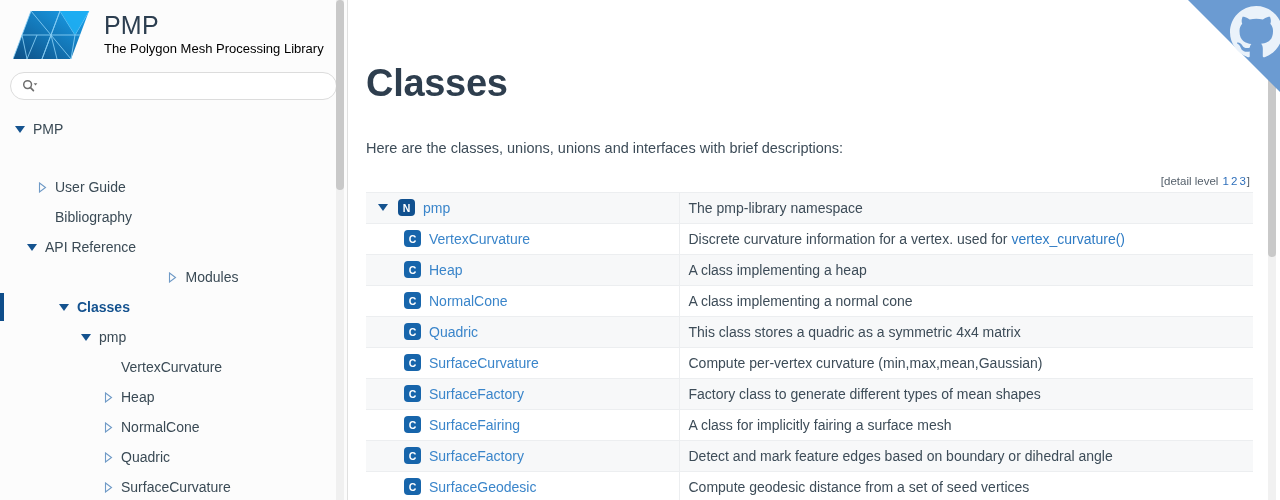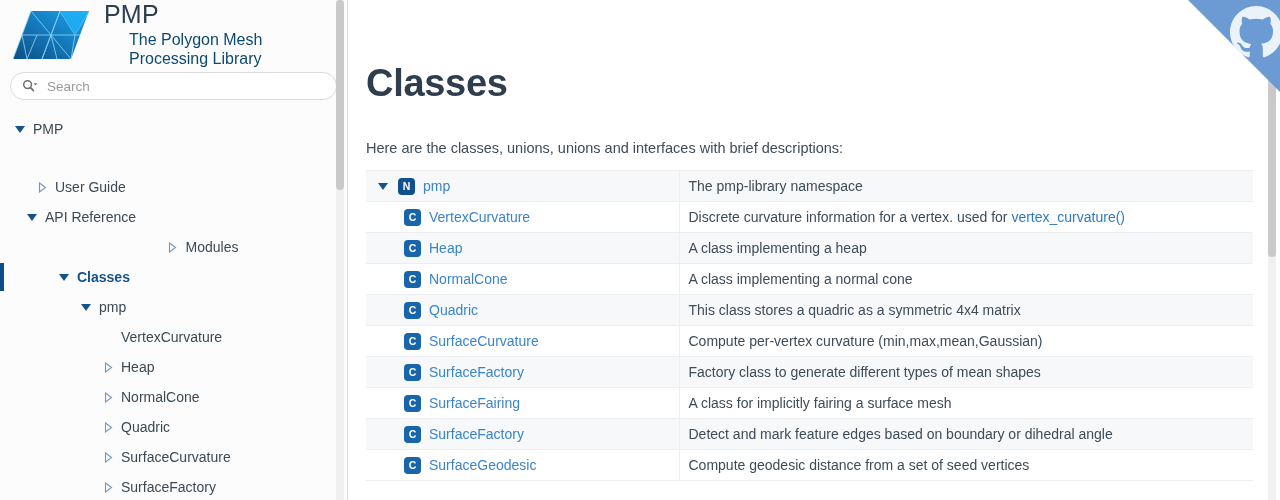--- a/index.html
+++ b/index.html
@@ -33,22 +33,22 @@
     flex: 0 0 80px;
     margin-right: 12px;
     display: flex; align-items: center; justify-content: center;
   }
   .brand-text { display: flex; flex-direction: column; justify-content: center; }
   .brand-title {
     font-size: 25px; color: #2c3e50; font-weight: 400;
     line-height: 1.05; letter-spacing: .2px;
   }
   .brand-sub {
-    font-size: 16px; color: #0c4a6e; font-weight: 400;
-    margin-top: 3px; line-height: 1.2; margin-left: 25px;
+    font-size: 13px; color: #000000; font-weight: 400;
+    margin-top: 3px; line-height: 1.2;
   }
 
   .search-row { padding: 6px 10px 0 10px; }
   .search-box {
     display: flex; align-items: center;
     height: 28px;
     border: 1px solid #dcdcdc;
     border-radius: 14px;
     background: #ffffff;
     padding: 0 10px 0 11px;
@@ -253,38 +253,41 @@
 
     <div class="search-row">
       <div class="search-box">
         <span class="search-icon">
           <svg width="16" height="14" viewBox="0 0 16 14" aria-hidden="true">
             <circle cx="5.6" cy="5.6" r="3.9" fill="none" stroke="#6f6f6f" stroke-width="1.5"></circle>
             <line x1="8.5" y1="8.6" x2="11.4" y2="11.6" stroke="#6f6f6f" stroke-width="1.7" stroke-linecap="round"></line>
             <polygon points="11.6,4.2 15.4,4.2 13.5,6.6" fill="#6f6f6f"></polygon>
           </svg>
         </span>
-        <input class="search-input" type="text" placeholder="Search" style="">
       </div>
     </div>
 
     <div class="nav-tree" id="nav-tree">
         <div class="nav-item" style="padding-left: 12px;">
           <span class="twisty">
             <span class="tri-down"></span>
           </span>
           <span class="nav-label">PMP</span>
         </div>
         <div class="nav-item" style="padding-left: 34px; margin-top: 28px;">
           <span class="twisty">
             <svg width="9" height="11" viewBox="0 0 9 11">
               <polygon points="1.5,1 7.5,5.5 1.5,10" fill="none" stroke="#6f9ac6" stroke-width="1.1"></polygon>
             </svg>
           </span>
           <span class="nav-label">User Guide</span>
+        </div>
+        <div class="nav-item" style="padding-left: 34px;">
+          <span class="twisty"></span>
+          <span class="nav-label">Bibliography</span>
         </div>
         <div class="nav-item" style="padding-left: 24px;">
           <span class="twisty">
             <span class="tri-down"></span>
           </span>
           <span class="nav-label">API Reference</span>
         </div>
         <div class="nav-item" style="padding-left: 56px; justify-content: center;">
           <span class="twisty">
             <svg width="9" height="11" viewBox="0 0 9 11">
@@ -354,20 +357,23 @@
     <div class="sb-track"></div>
     <div class="sb-thumb"></div>
   </div>
 
   <div id="main">
     <div class="main-inner">
 
       <h1 class="page-title">Classes</h1>
       <p class="intro">Here are the classes, unions, unions and interfaces with brief descriptions:</p>
 
+      <div class="detail-level">
+        <span>[detail level </span><span id="detail-levels"><a href="#">1</a><a href="#">2</a><a href="#">3</a></span><span>]</span>
+      </div>
 
       <table class="cls-table">
         <tbody id="cls-tbody">
             <tr class="odd">
               <td class="col-name">
                 <div class="name-cell" style="padding-left: 10px;">
                   <span class="row-twisty">
                     <span class="tri-down"></span>
                   </span>
                   <span class="badge ns">N</span>

